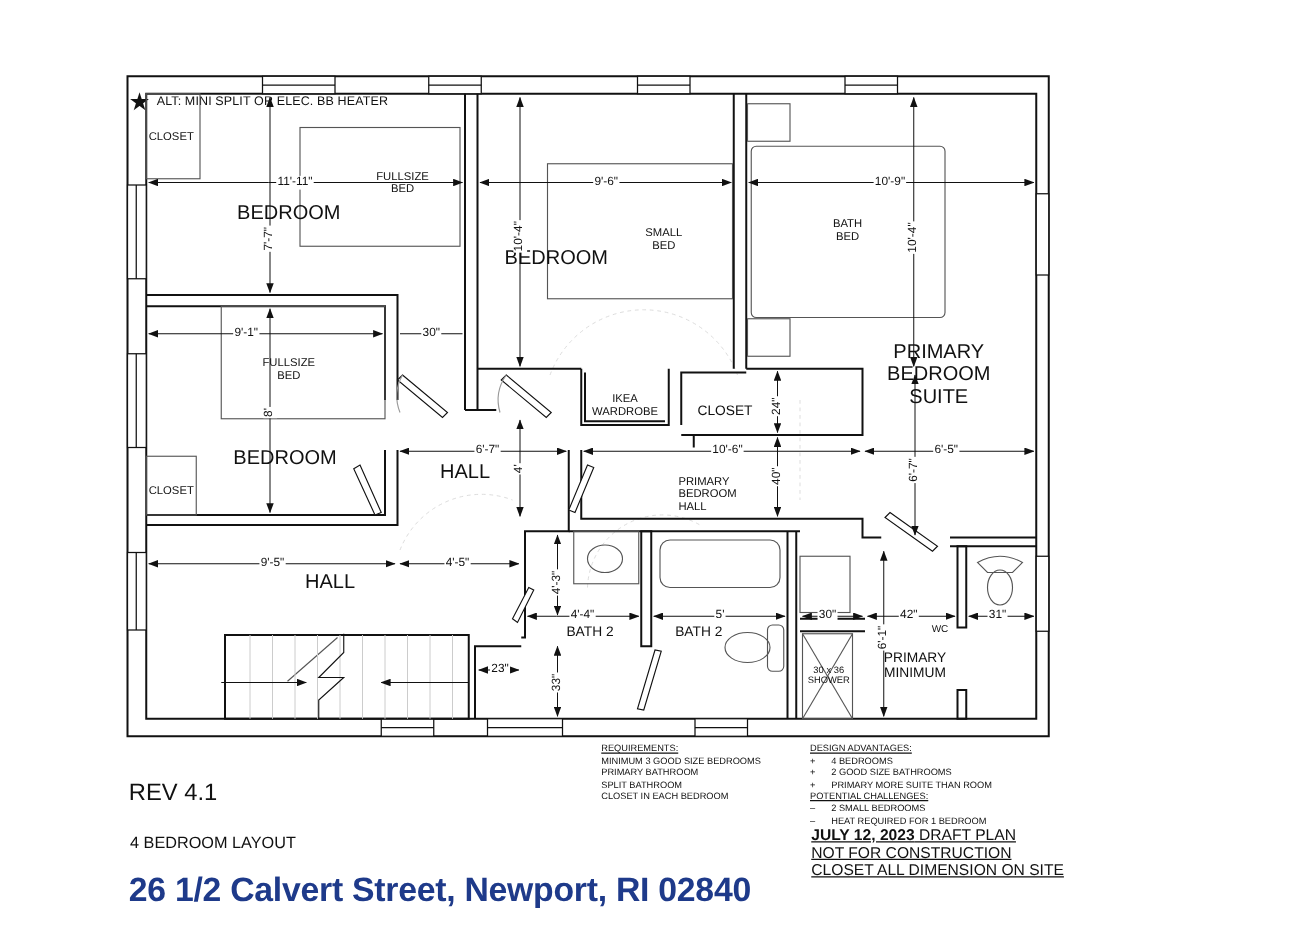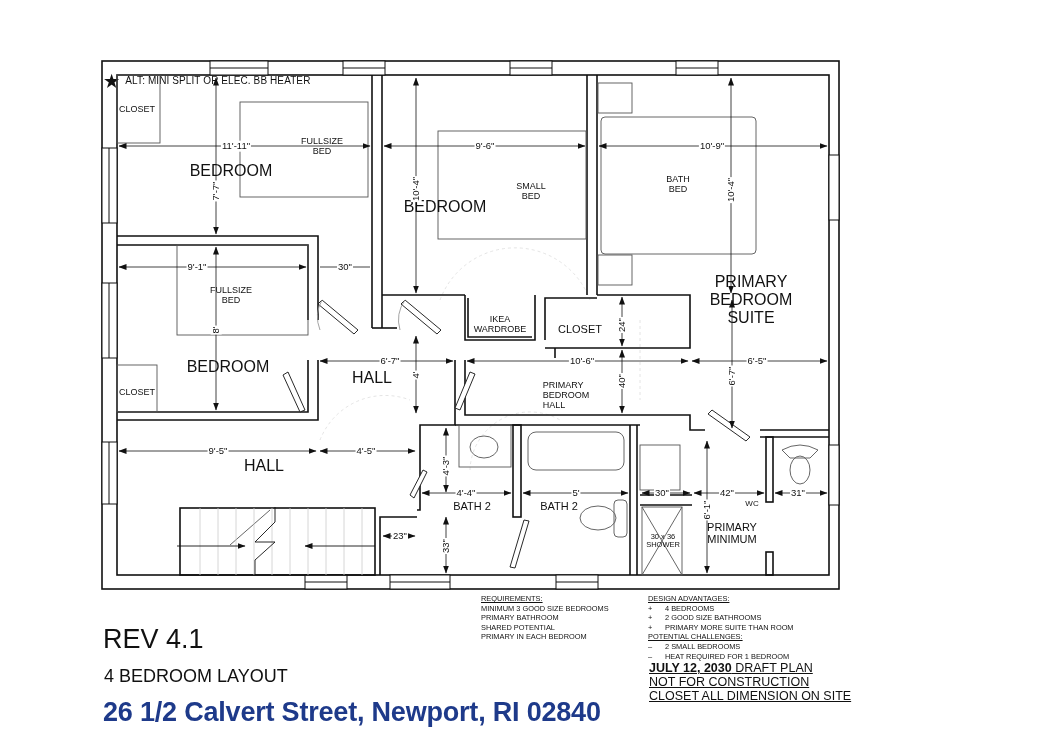--- a/index.html
+++ b/index.html
@@ -9,22 +9,22 @@
   svg.plan { position: absolute; left: 0; top: 0; }
   .lbl { position: absolute; white-space: nowrap; line-height: 1.12; text-align: center; transform: translate(-50%, -50%); }
   .room-lg { font-size: 16px; }
   .room-md { font-size: 11px; }
   .room-sm { font-size: 9px; }
   .dim { font-size: 9.5px; background: #fff; padding: 0 1px; }
   .dim.v { transform: translate(-50%, -50%) rotate(-90deg); }
   .info { position: absolute; font-size: 7.4px; line-height: 9.6px; }
   .info .u { text-decoration: underline; }
   .info .pm { display: inline-block; width: 17px; }
-  .rev { position: absolute; left: 103px; top: 624px; font-size: 27px; }
-  .layout { position: absolute; left: 104px; top: 666px; font-size: 18px; }
+  .rev { position: absolute; left: 103px; top: 624px; font-size: 19px; }
+  .layout { position: absolute; left: 104px; top: 666px; font-size: 13px; }
   .address { position: absolute; left: 103px; top: 697px; font-size: 27px; font-weight: bold; color: #1e3a8a; letter-spacing: -0.2px; }
   .draft { position: absolute; left: 649px; top: 661px; font-size: 12.5px; line-height: 14px; }
   .draft div { text-decoration: underline; }
   .draft b { font-weight: bold; }
 </style>
 </head>
 <body>
 
 <div class="note-top">
   <span class="star">★</span><span>ALT: MINI SPLIT OR ELEC. BB HEATER</span>
@@ -280,35 +280,35 @@
 <div class="lbl dim" style="left:798px;top:493px">31"</div>
 <div class="lbl room-sm" style="left:752px;top:504px;font-size:8px">WC</div>
 <div class="lbl dim v" style="left:707px;top:510px">6'-1"</div>
 <div class="lbl room-sm" style="left:663px;top:541px;font-size:7.5px"><span>30 x 36</span><br><span>SHOWER</span></div>
 <div class="lbl room-md" style="left:732px;top:533px"><span>PRIMARY</span><br><span>MINIMUM</span></div>
 
 <div class="info" style="left:481px;top:594px">
   <div class="u">REQUIREMENTS:</div>
   <div>MINIMUM 3 GOOD SIZE BEDROOMS</div>
   <div>PRIMARY BATHROOM</div>
-  <div>SHARED POTENTIAL</div>
-  <div>PRIMARY IN EACH BEDROOM</div>
+  <div>SPLIT BATHROOM</div>
+  <div>CLOSET IN EACH BEDROOM</div>
 </div>
 
 <div class="info" style="left:648px;top:594px">
   <div class="u">DESIGN ADVANTAGES:</div>
   <div><span class="pm">+</span><span>4 BEDROOMS</span></div>
   <div><span class="pm">+</span><span>2 GOOD SIZE BATHROOMS</span></div>
   <div><span class="pm">+</span><span>PRIMARY MORE SUITE THAN ROOM</span></div>
   <div class="u">POTENTIAL CHALLENGES:</div>
   <div><span class="pm">–</span><span>2 SMALL  BEDROOMS</span></div>
   <div><span class="pm">–</span><span>HEAT REQUIRED FOR 1 BEDROOM</span></div>
 </div>
 
 <div class="draft">
-  <div><b>JULY 12, 2030</b><span> DRAFT PLAN</span></div>
+  <div><b>JULY 12, 2023</b><span> DRAFT PLAN</span></div>
   <div>NOT FOR CONSTRUCTION</div>
   <div>CLOSET ALL DIMENSION ON SITE</div>
 </div>
 
 <div class="rev">REV 4.1</div>
 <div class="layout">4 BEDROOM LAYOUT</div>
 <div class="address">26 1/2 Calvert Street, Newport, RI 02840</div>
 
 </body></html>

